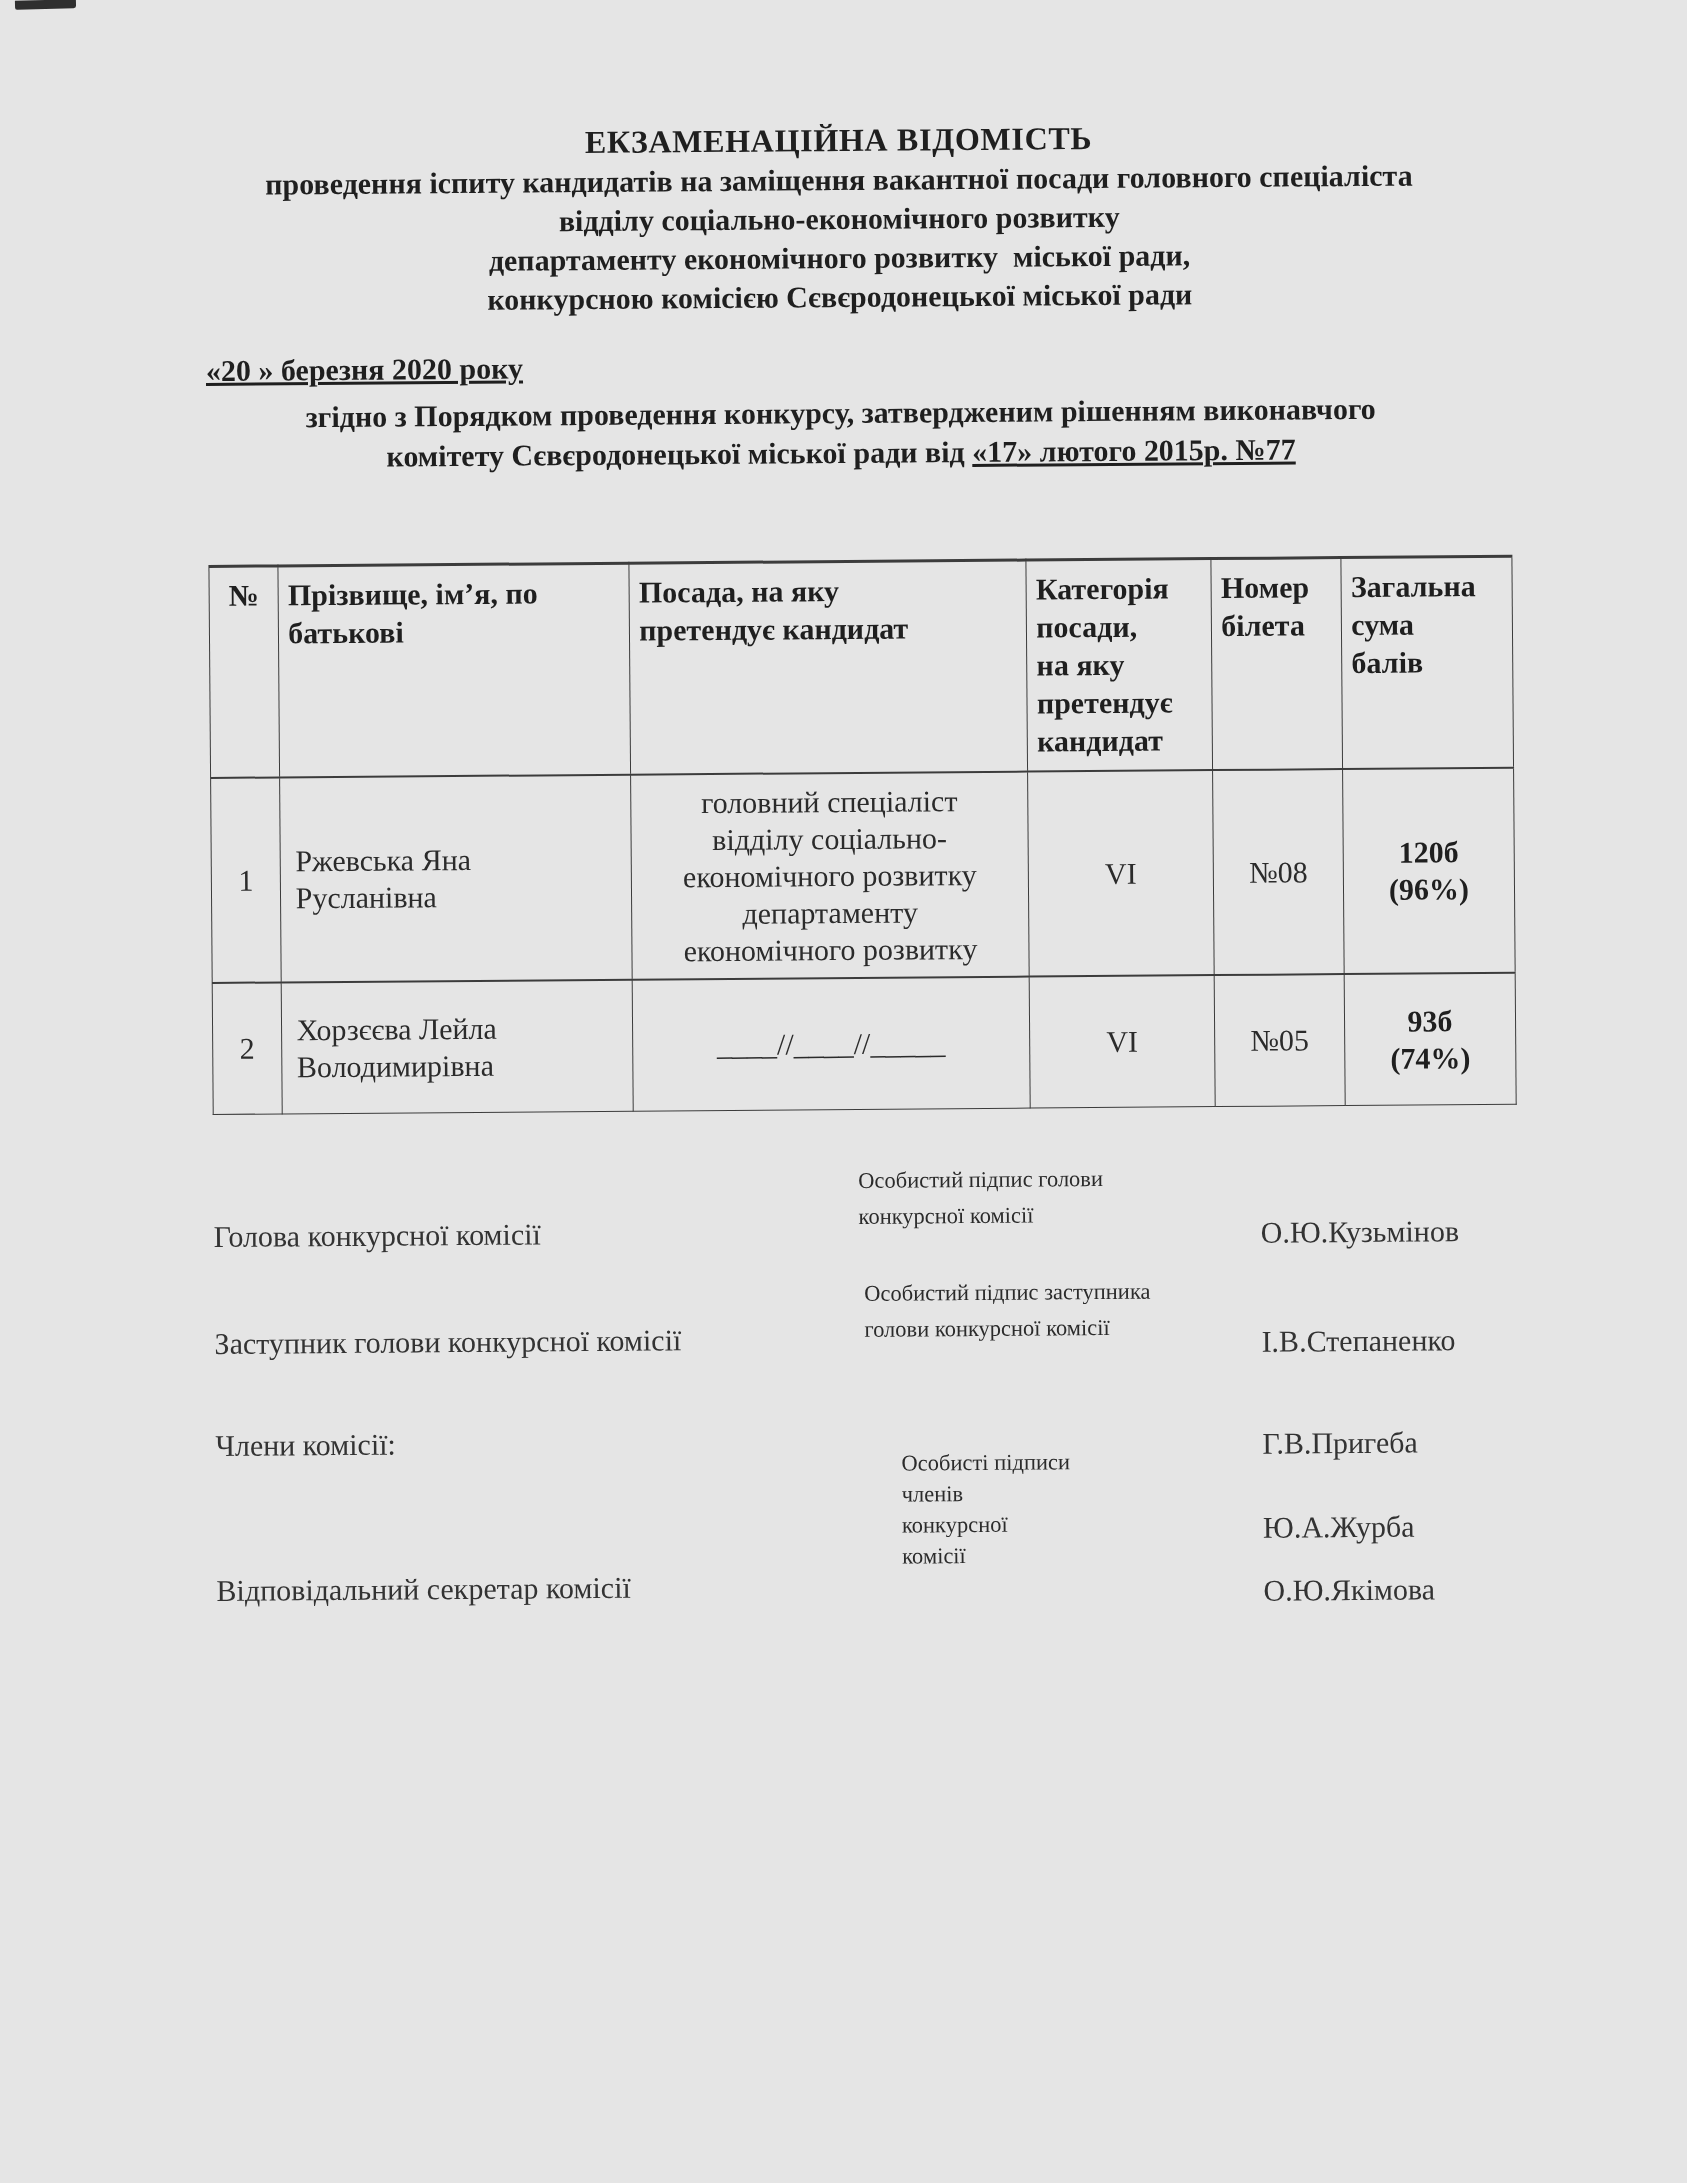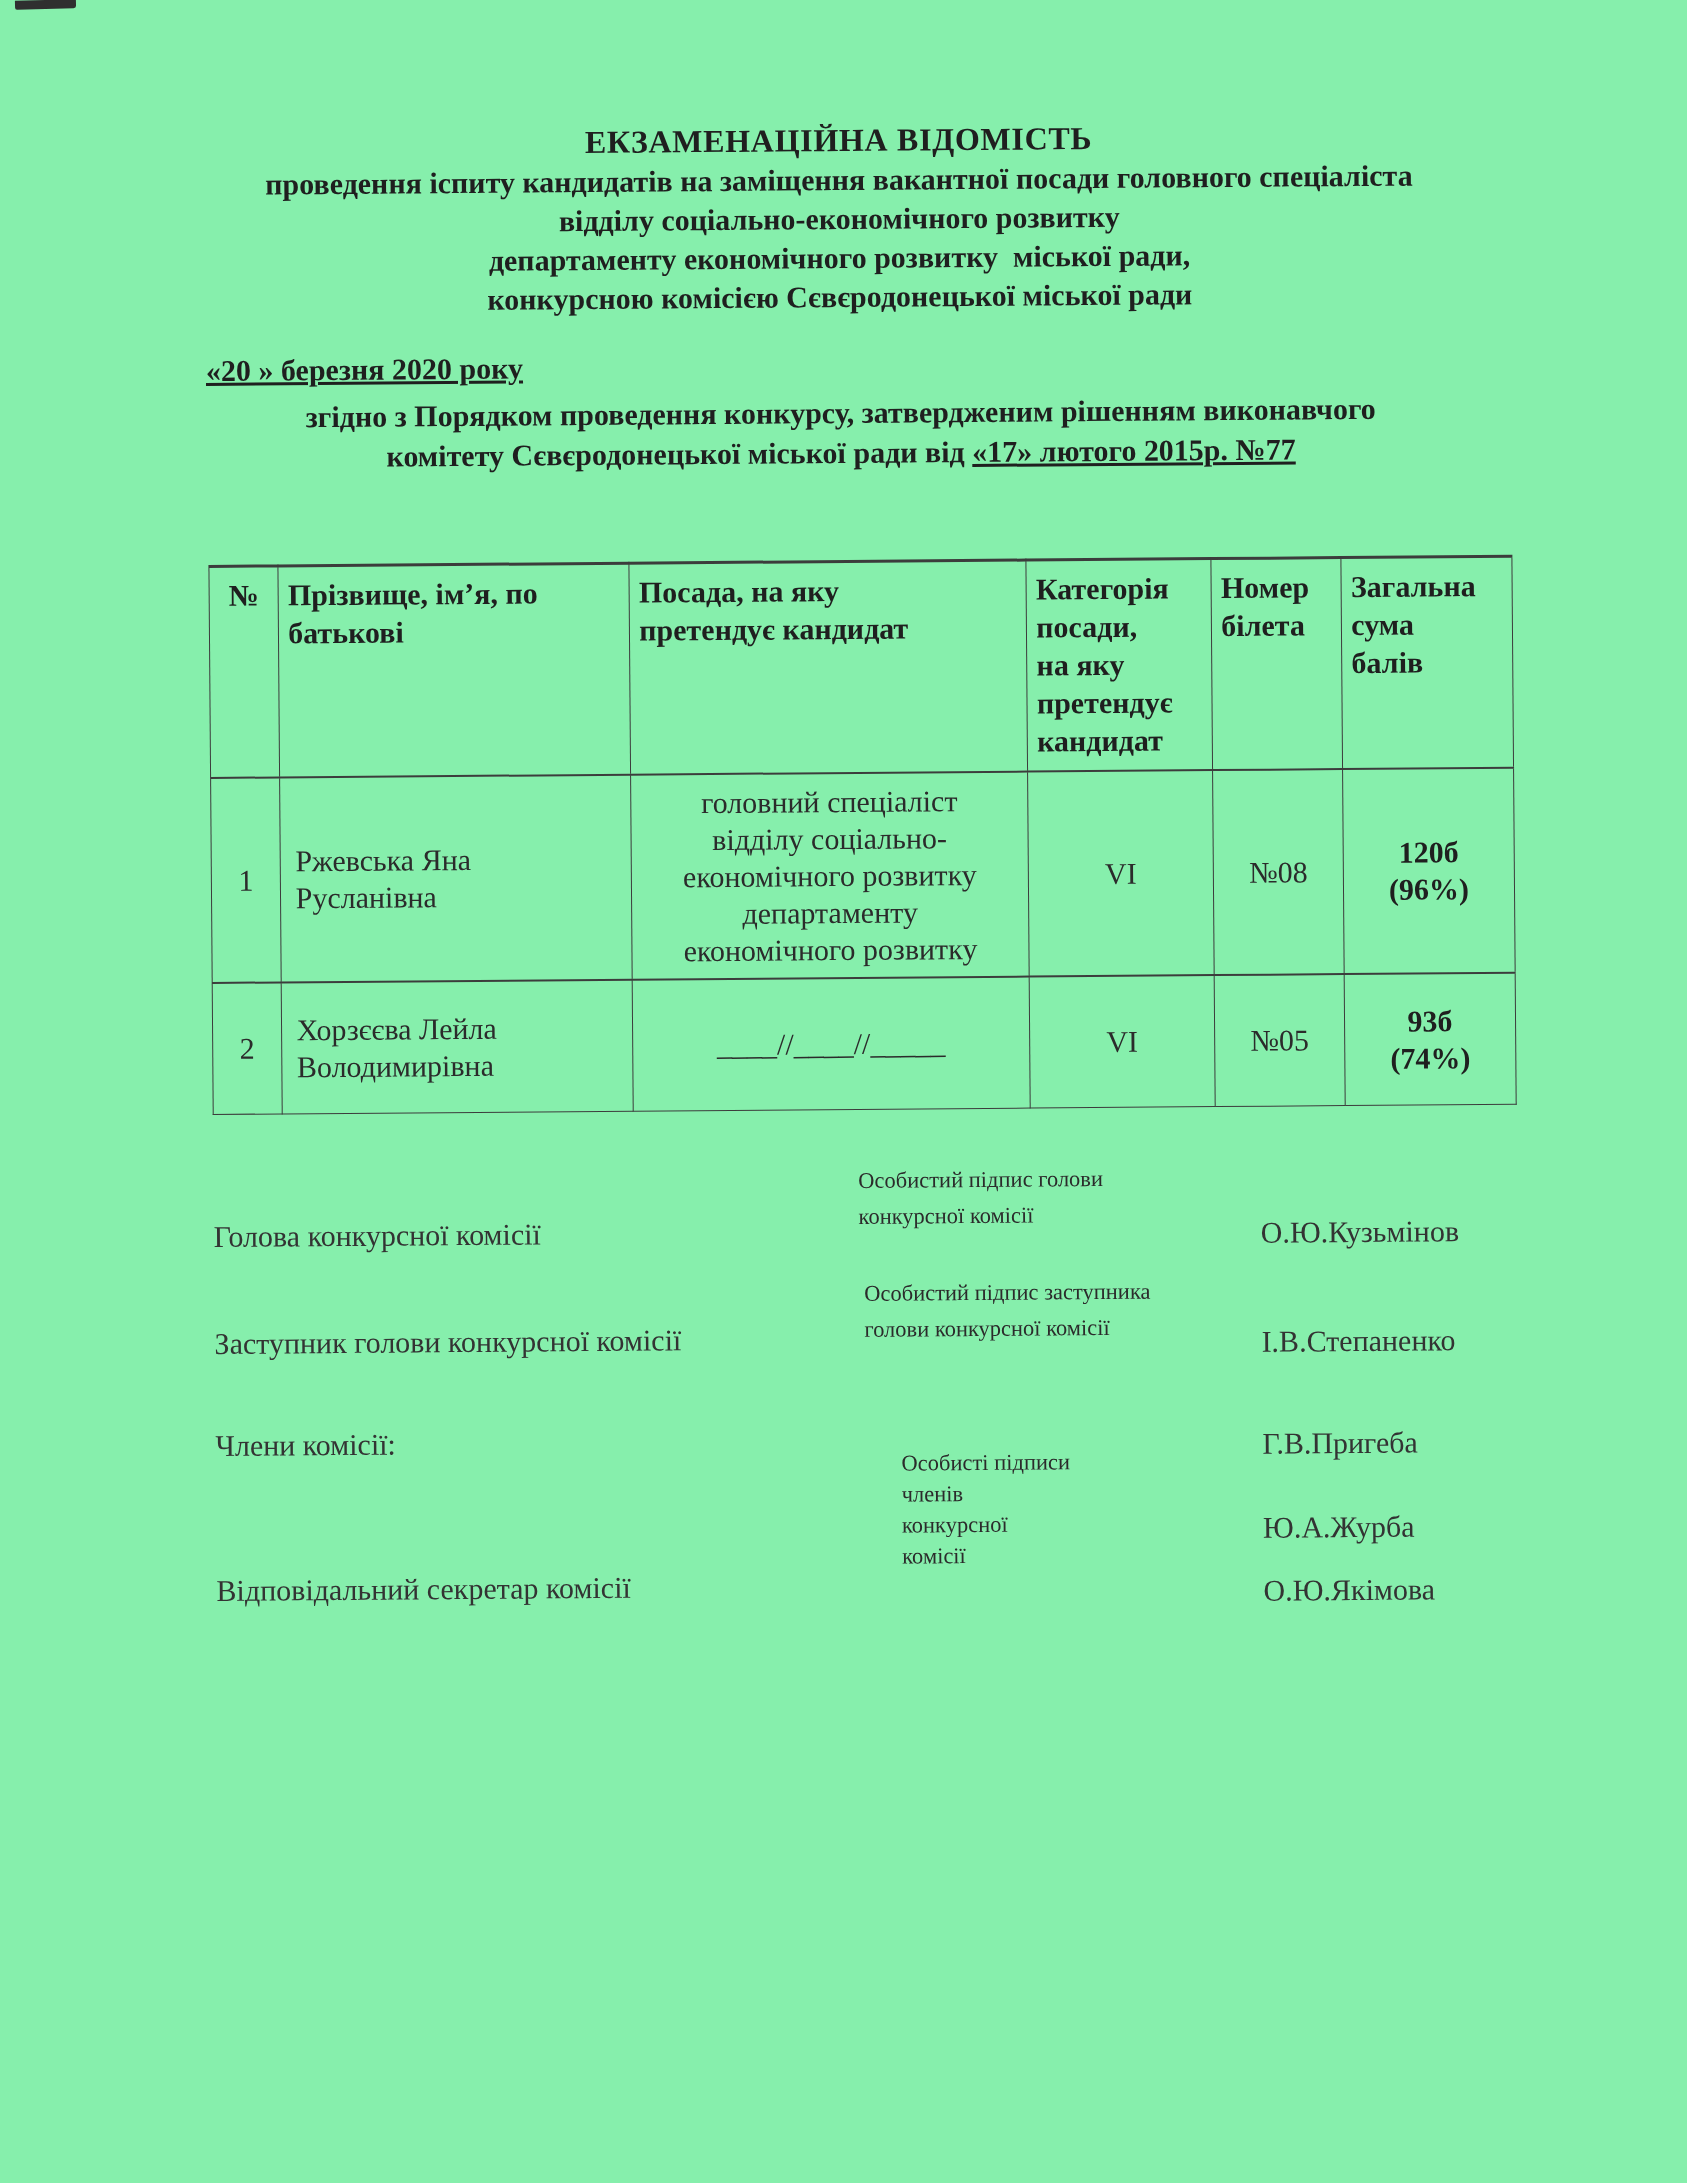--- a/index.html
+++ b/index.html
@@ -1,20 +1,20 @@
 <!DOCTYPE html>
 <html style="font-size:10.6px"><head>
 <meta charset="utf-8">
 <style>
   html, body { margin: 0; padding: 0; background: #ffffff; }
   .page {
     position: relative;
     width: 1687px;
     height: 2183px;
-    background: #86efac;
+    background: #e5e5e5;
     overflow: hidden;
     font-family: "Liberation Serif", "DejaVu Serif", serif;
     color: #242424;
   }
   .tilt {
     position: absolute;
     left: 0; top: 0; width: 1687px; height: 2183px;
     transform: rotate(-0.45deg);
     transform-origin: 50% 35%;
   }

